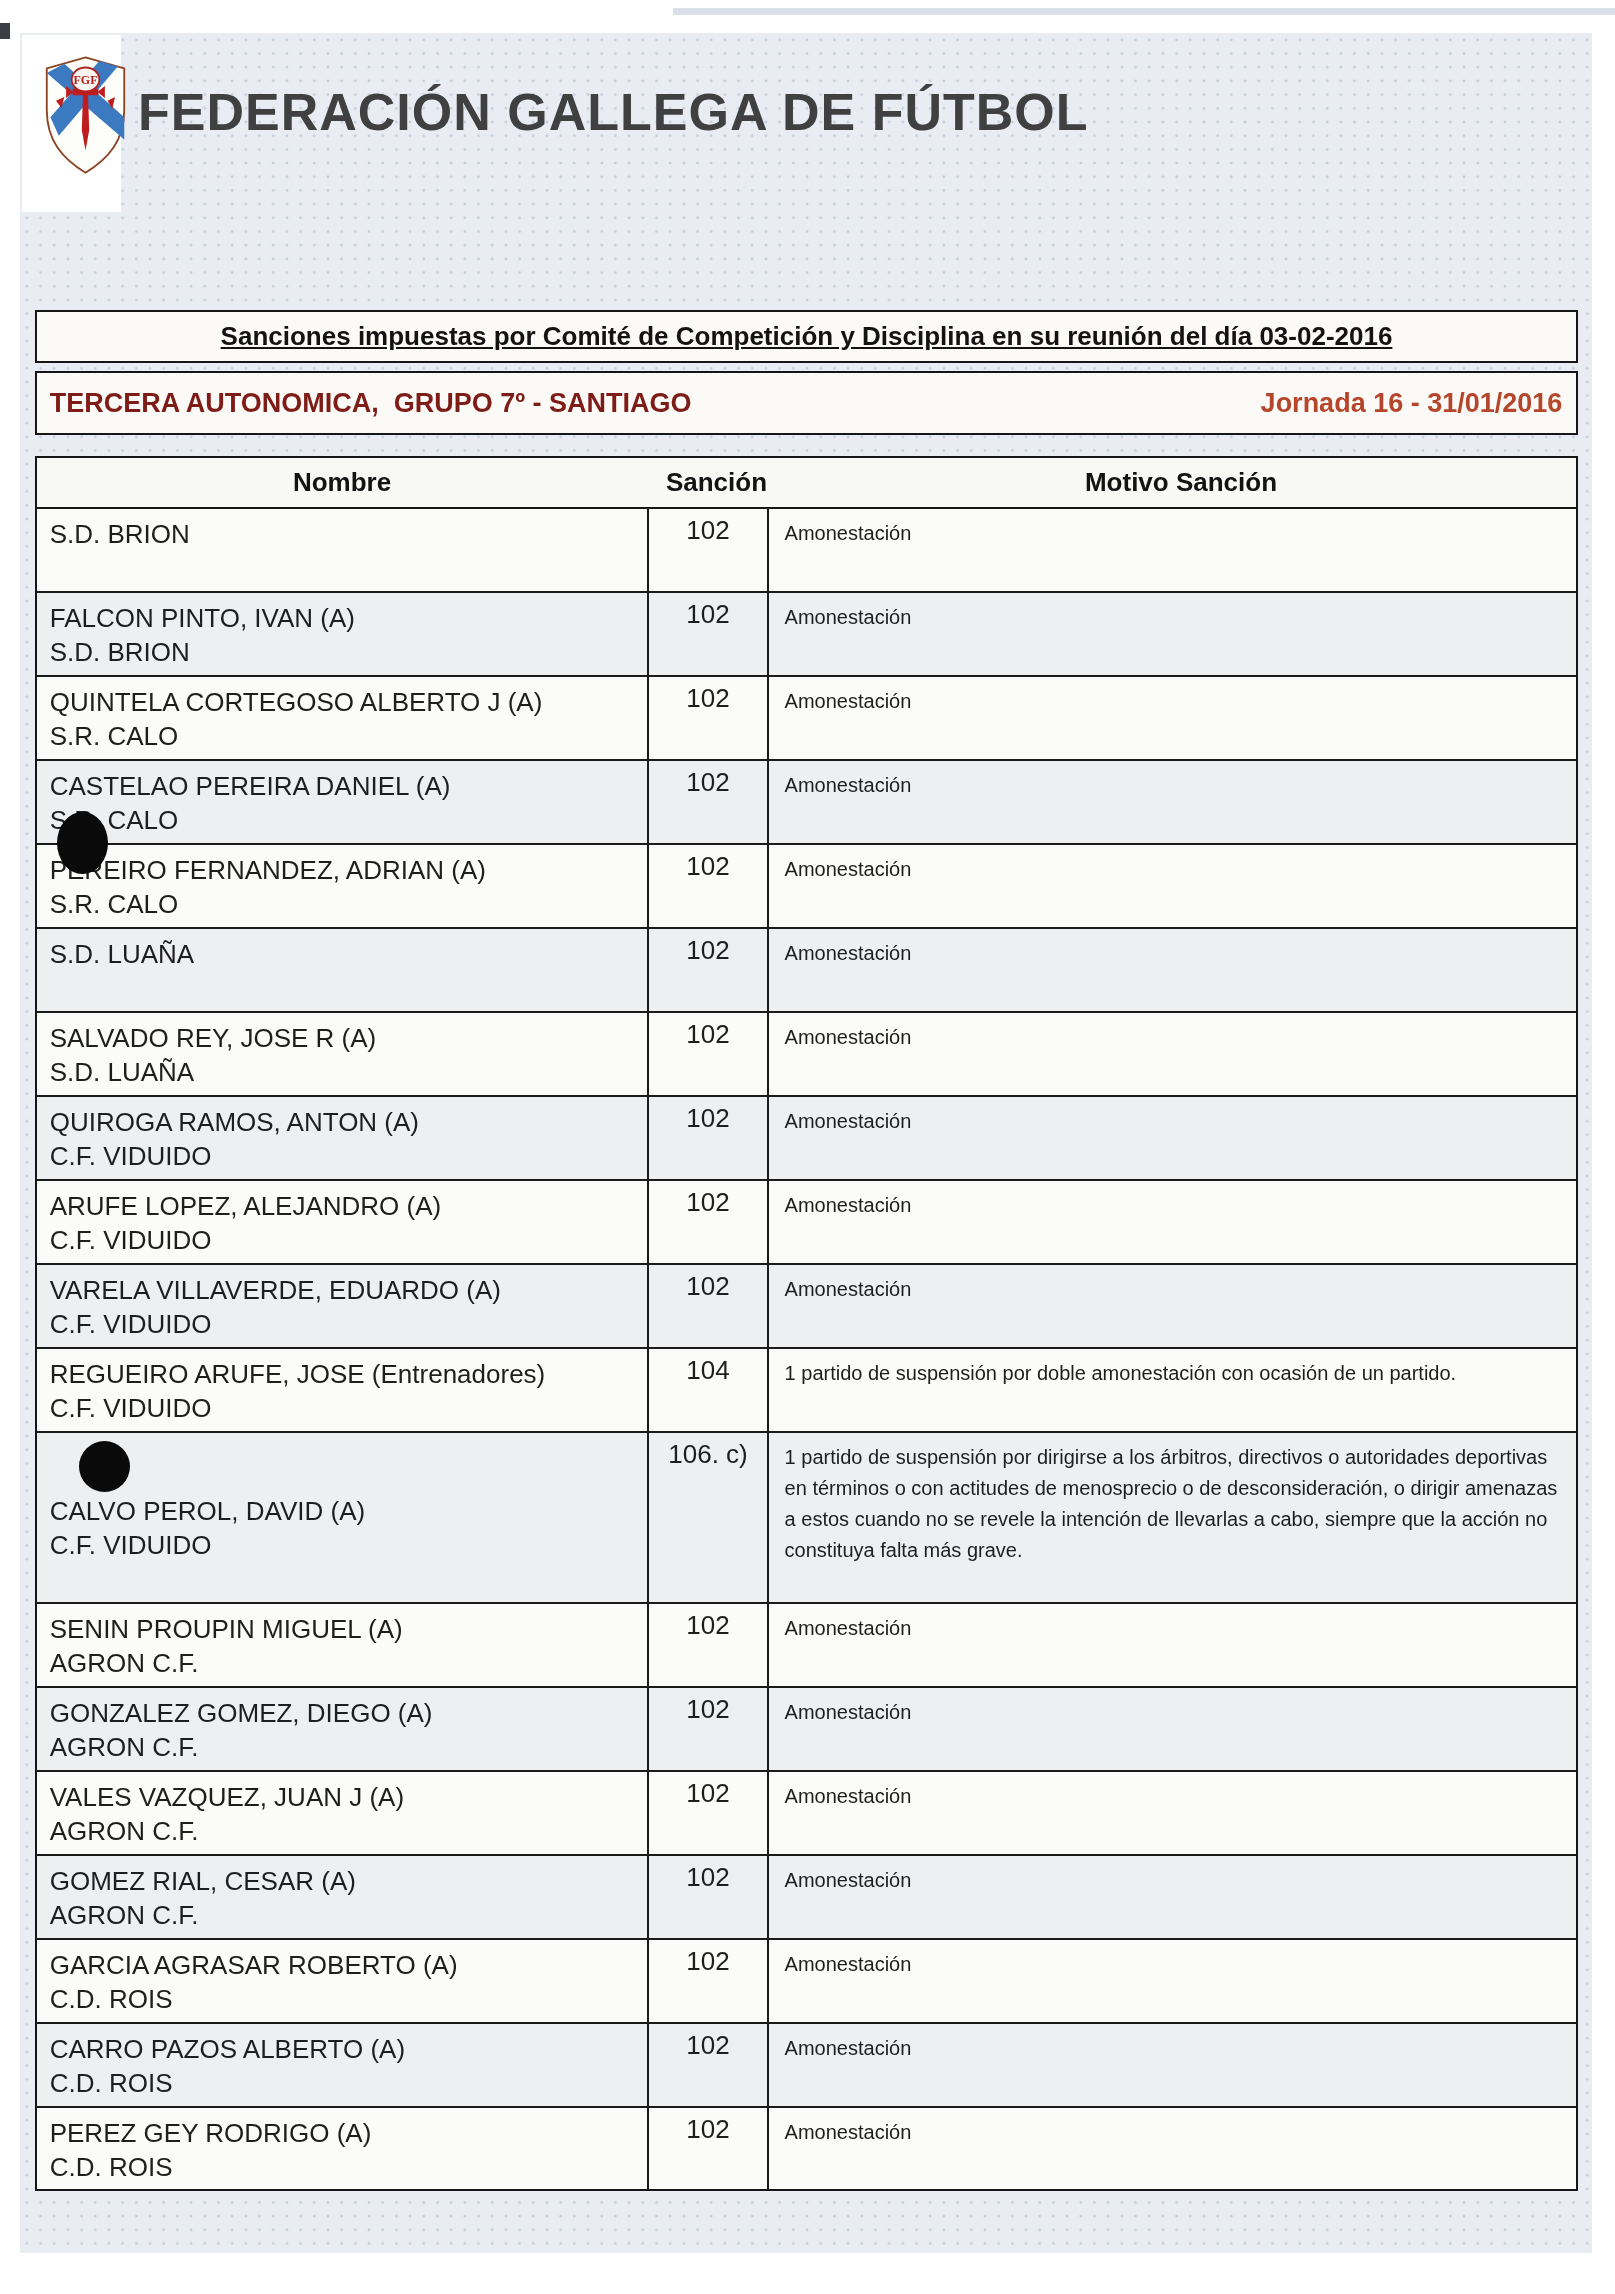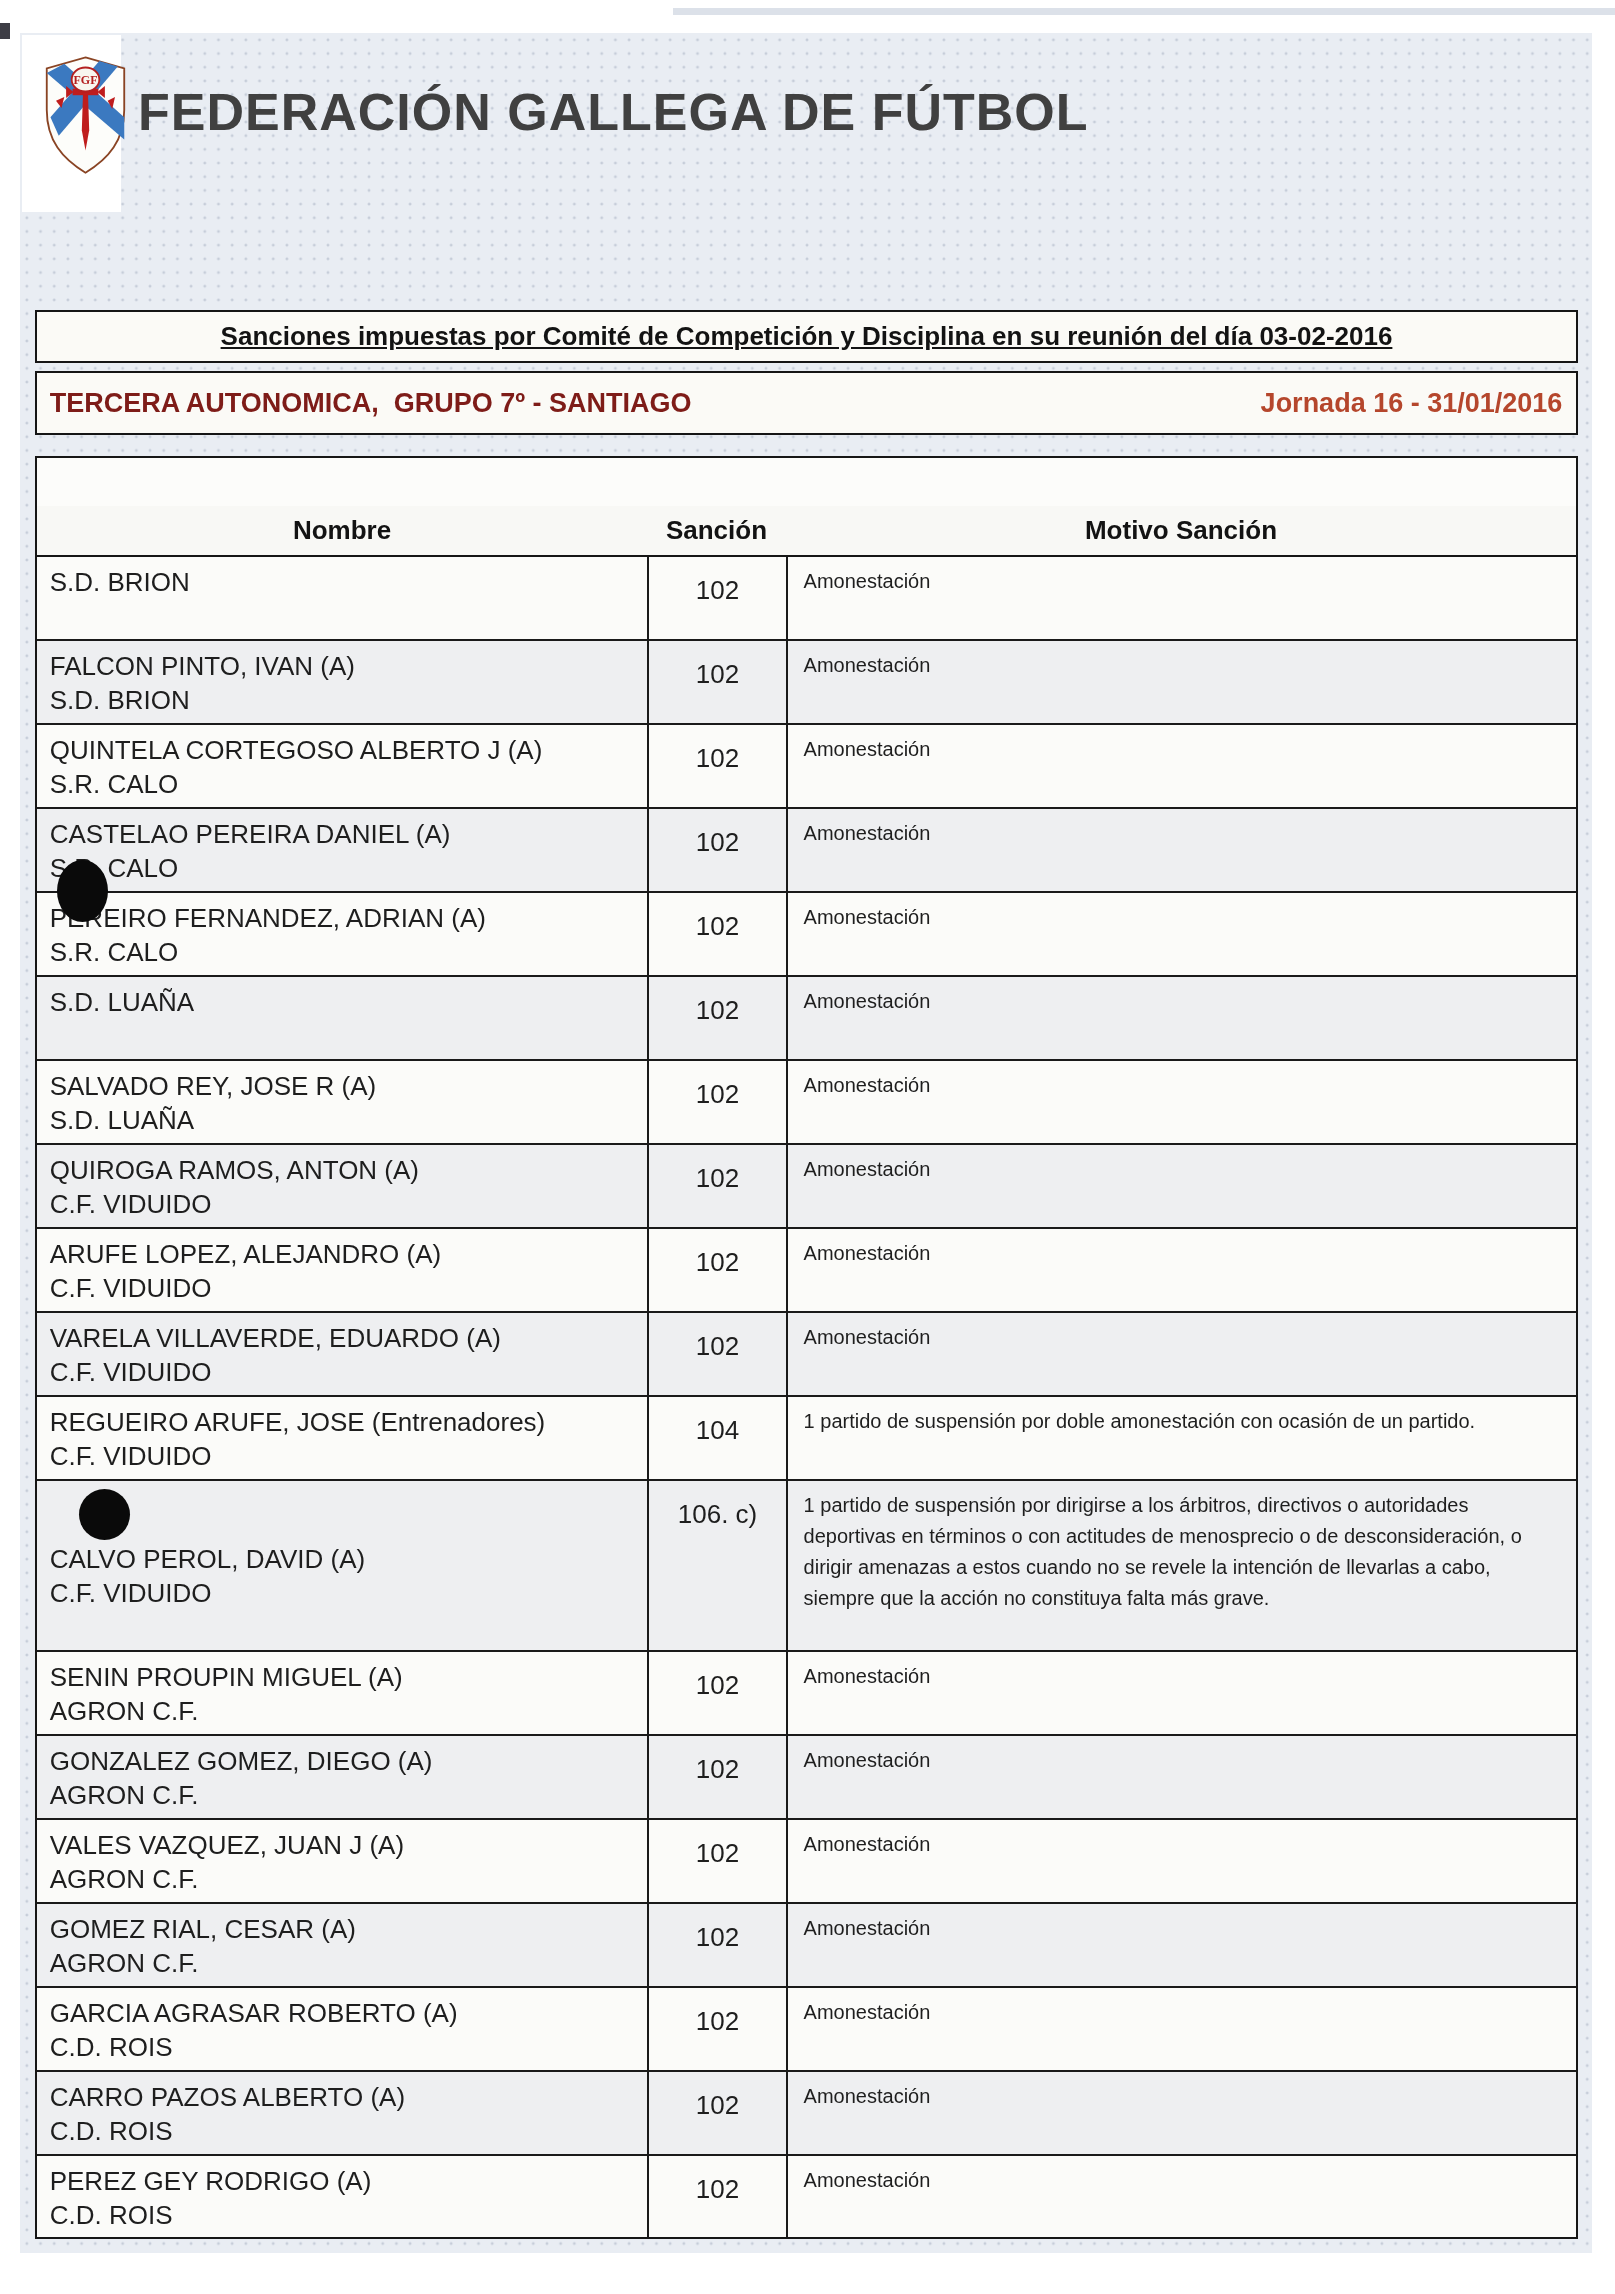--- a/index.html
+++ b/index.html
@@ -38,34 +38,34 @@
   .title-box .t { font-size:26px; font-weight:700; color:#131313; text-decoration:underline; white-space:nowrap; }
 
   .comp-box { top:371px; height:64px; display:flex; align-items:center; justify-content:space-between; padding:0 13.7px 0 12.7px; }
   .comp-left  { font-size:27px; font-weight:700; color:#7e1c18; white-space:nowrap; }
   .comp-right { font-size:27px; font-weight:700; color:#b5462c; white-space:nowrap; }
 
   .stable {
     position:absolute; left:35px; top:456px; width:1543px;
     border:2.9px solid #161616; background:#fcfcfa;
   }
-  .thead { display:flex; height:51px; border-bottom:2.9px solid #161616; background:#f8f8f5;margin-top:48px; }
+  .thead { display:flex; height:51px; border-bottom:2.9px solid #161616; background:#f8f8f5; }
   .th { font-size:26px; font-weight:700; color:#131313; display:flex; align-items:center; justify-content:center; }
   .th-name { width:610px; }
   .th-art  { width:139px; }
   .th-mot  { flex:1; }
 
   .row { display:flex; border-bottom:2.9px solid #1a1a1a; min-height:84px; position:relative; }
   .row:last-child { border-bottom:none; min-height:81px; }
   .row.tall { min-height:171px; }
   .row.shade { background:#eeeff1; }
   .row.plain { background:#fbfbf9; }
 
   .c-name { width:610px; padding:7.8px 9.8px 3.9px 12.7px; position:relative; }
-  .c-art  { width:139px; border-left:2.9px solid #1a1a1a; text-align:center; padding-top:18px;
+  .c-art  { width:120px; border-left:2.9px solid #1a1a1a; text-align:center; padding-top:6px;
             font-size:26px; color:#1e1e1e; }
   .c-mot  { flex:1; border-left:2.9px solid #1a1a1a; padding:8.8px 11.7px 3.9px 15.6px;
             font-size:20px; line-height:31px; color:#1e1e1e; }
   .p-name, .p-club { font-size:26px; line-height:34px; color:#1e1e1e; white-space:nowrap; }
 
   .dot { width:51px; height:57px; border-radius:50%; background:#0a0a0a; }
   .dot.over-club  { position:absolute; left:19.5px; top:51px; height:62px; z-index:5; }
   .dot.above-name { margin:0 0 2px 29px; height:51px; }
 </style>
 </head>

